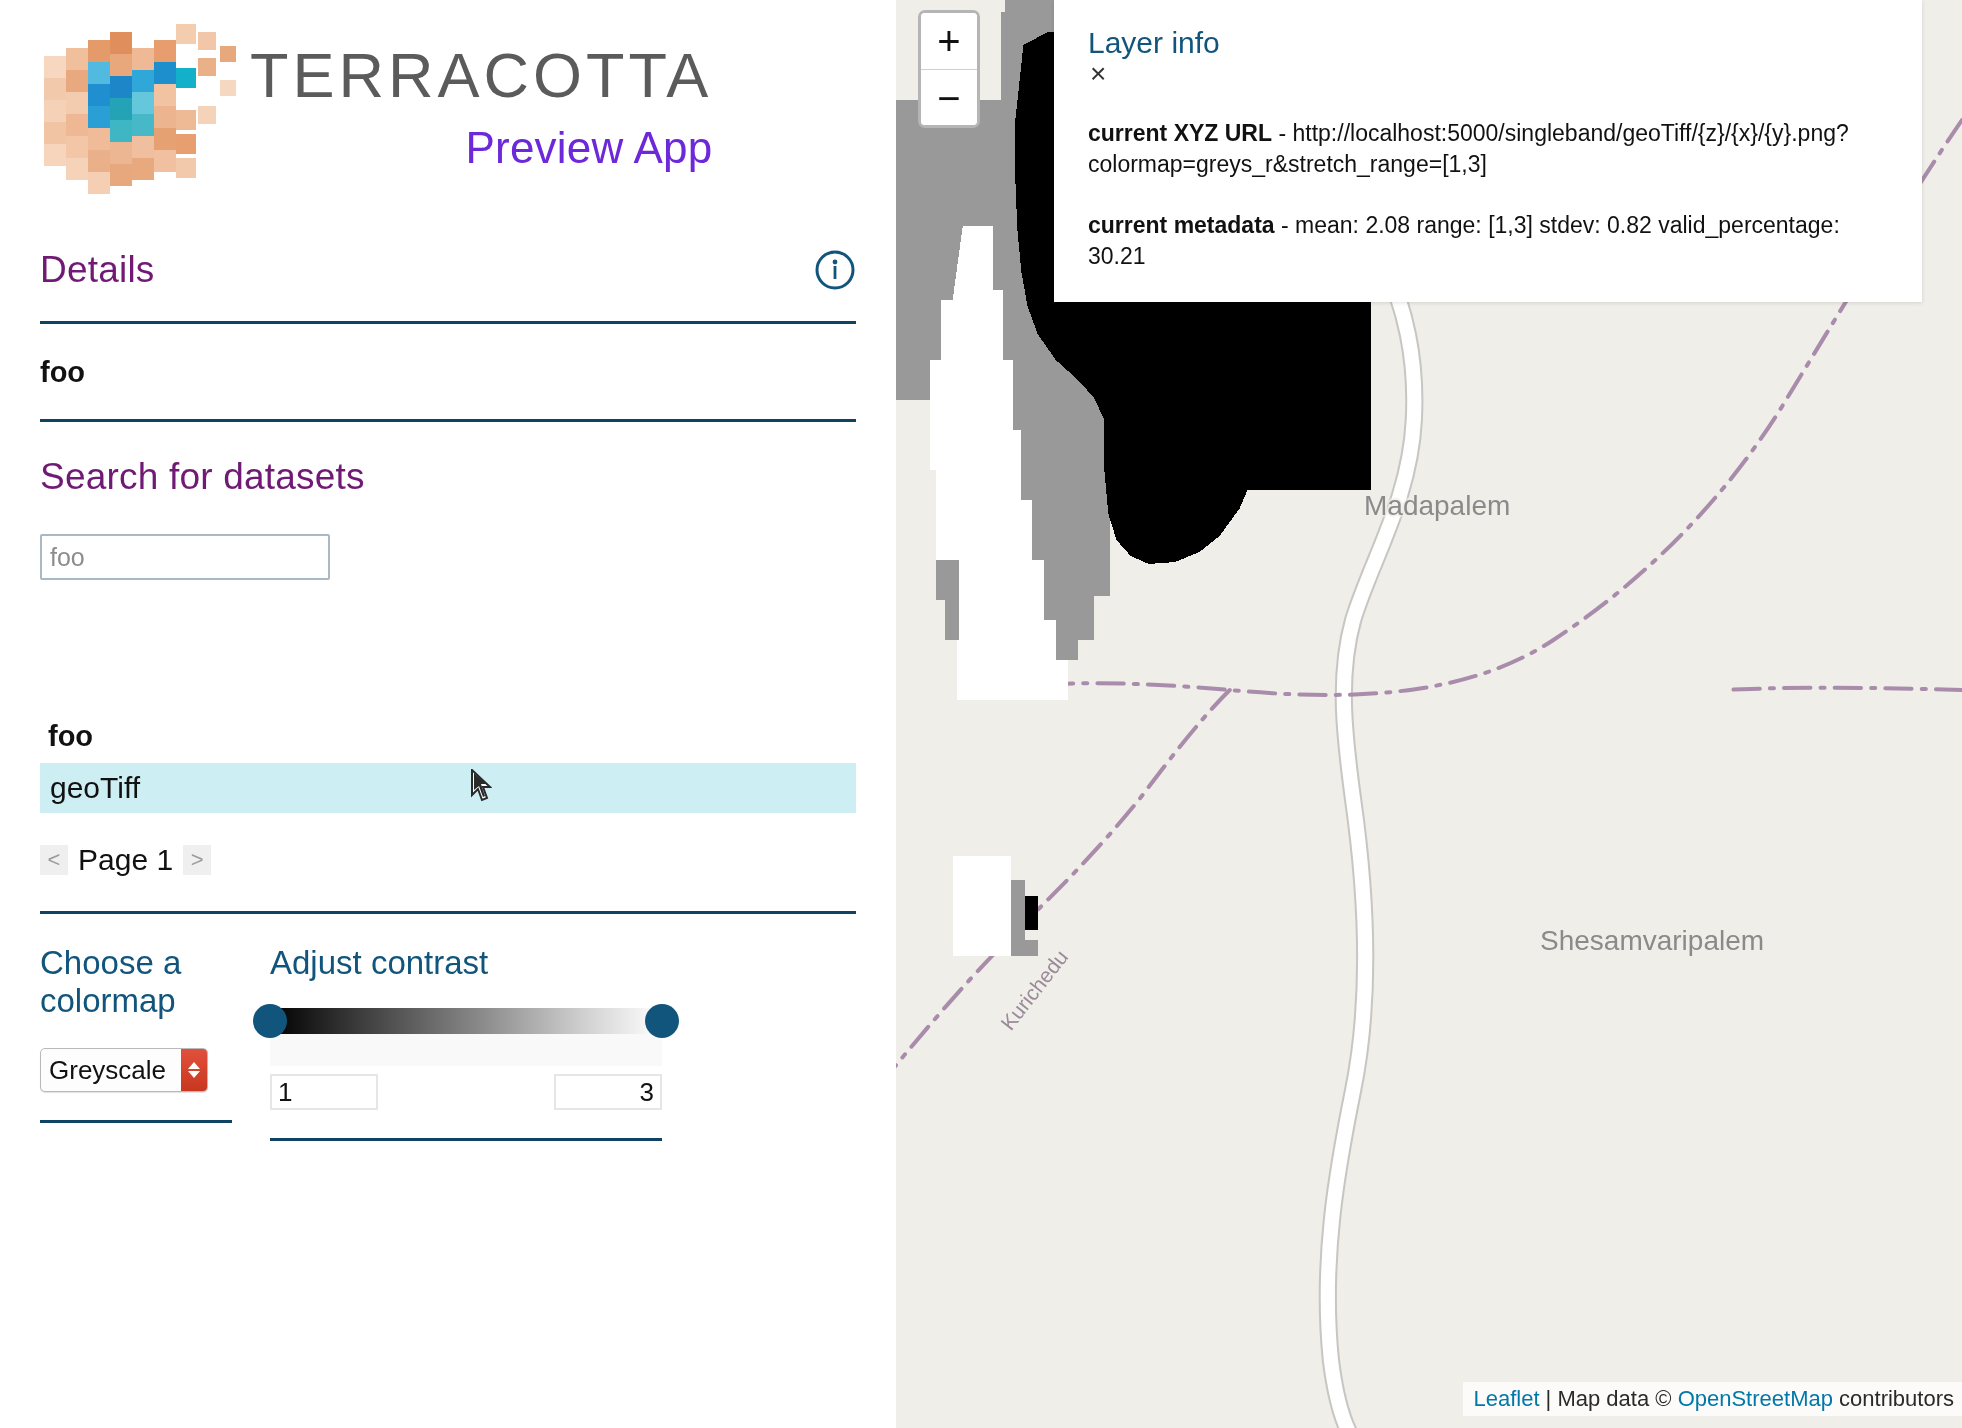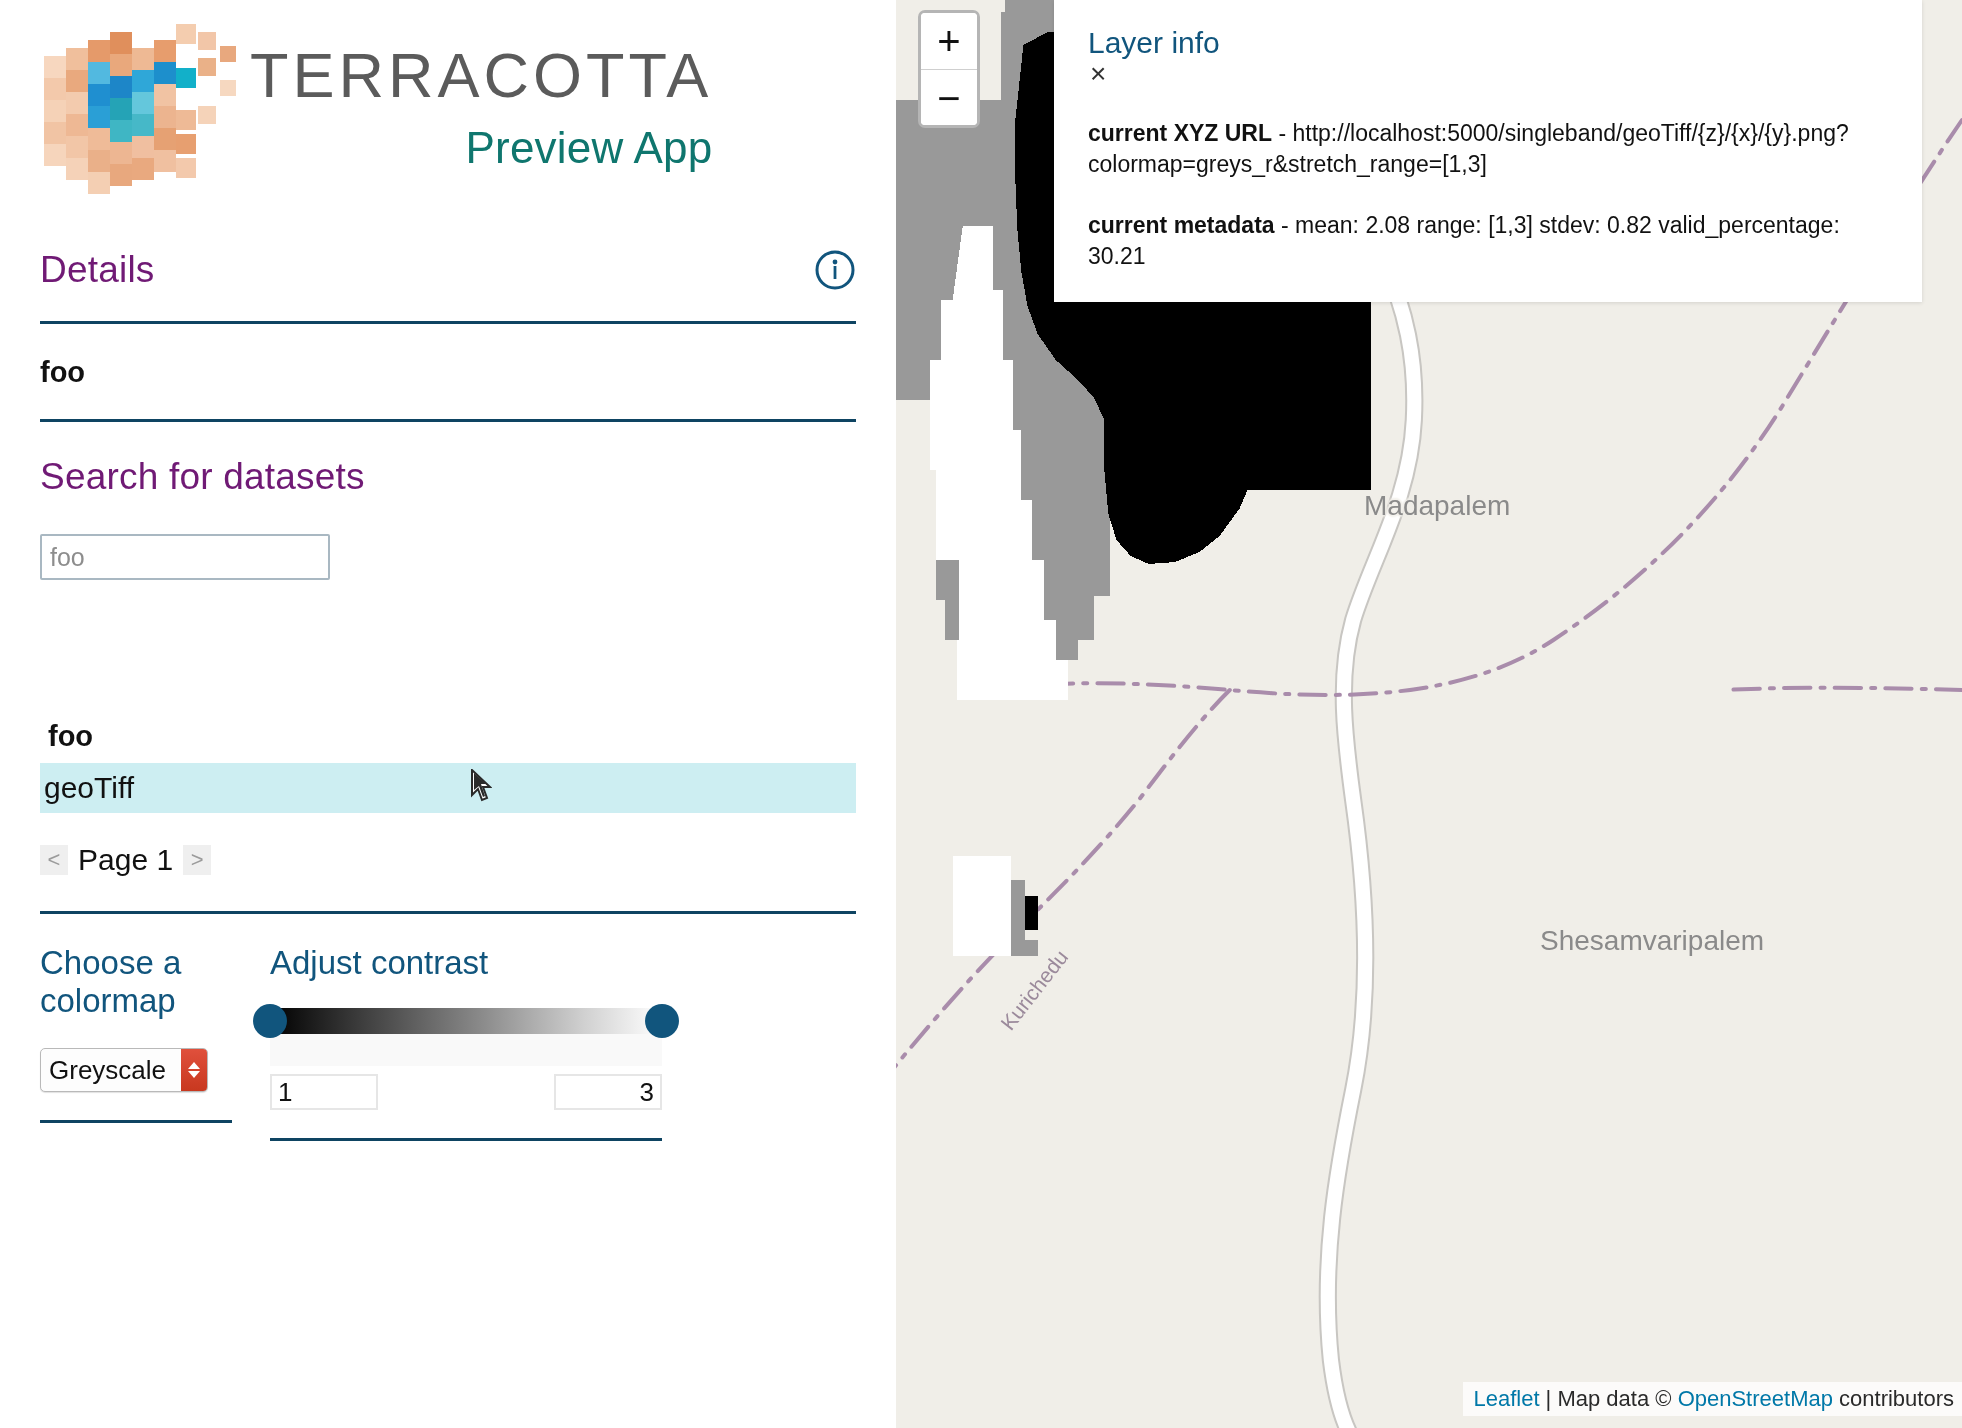--- a/index.html
+++ b/index.html
@@ -27,21 +27,21 @@
 
   
   .logo-row { display: flex; align-items: center; height: 215px; padding-left: 0; }
   .logo-mark { width: 200px; height: 180px; flex: 0 0 200px; position: relative; }
   .logo-text { margin-left: 10px; }
   .logo-title {
     font-size: 63px; letter-spacing: 4px; color: #5b5b5b;
     font-weight: 400; line-height: 1.05;
   }
   .logo-sub {
-    font-size: 44px; color: #0f766e; font-weight: 400;
+    font-size: 44px; color: #6d28d9; font-weight: 400;
     text-align: right; margin-top: 14px; letter-spacing: .2px;
   }
 
   
   .section { padding: 0; }
   .sec-head {
     display: flex; align-items: center; justify-content: space-between;
     margin-top: 34px;
   }
   h2.sec-title {
@@ -61,21 +61,21 @@
     background: #fff; font-family: "Liberation Sans", sans-serif;
   }
   .search-input::placeholder { color: #8d8d8d; }
 
   .spacer { height: 140px; }
 
   .ds-group-label { font-size: 29px; font-weight: 700; color: #111; margin: 0 0 10px 8px; }
   .ds-row {
     height: 50px; line-height: 50px;
     background: #cdeef2; color: #111; font-size: 30px;
-    padding-left: 4px; position: relative; cursor: pointer;
+    padding-left: 10px; position: relative; cursor: pointer;
   }
   .cursor-arrow { position: absolute; left: 430px; top: 5px; width: 22px; height: 34px; }
 
   .pager { display: flex; align-items: center; margin-top: 30px; gap: 6px; }
   .pg-btn {
     background: #efefef; border: 0; color: #9b9b9b;
     font-size: 22px; width: 28px; height: 30px; line-height: 28px;
     text-align: center; cursor: pointer; font-family: "Liberation Sans", sans-serif;
   }
   .pg-label { font-size: 30px; color: #111; font-weight: 400; padding: 0 4px; }

